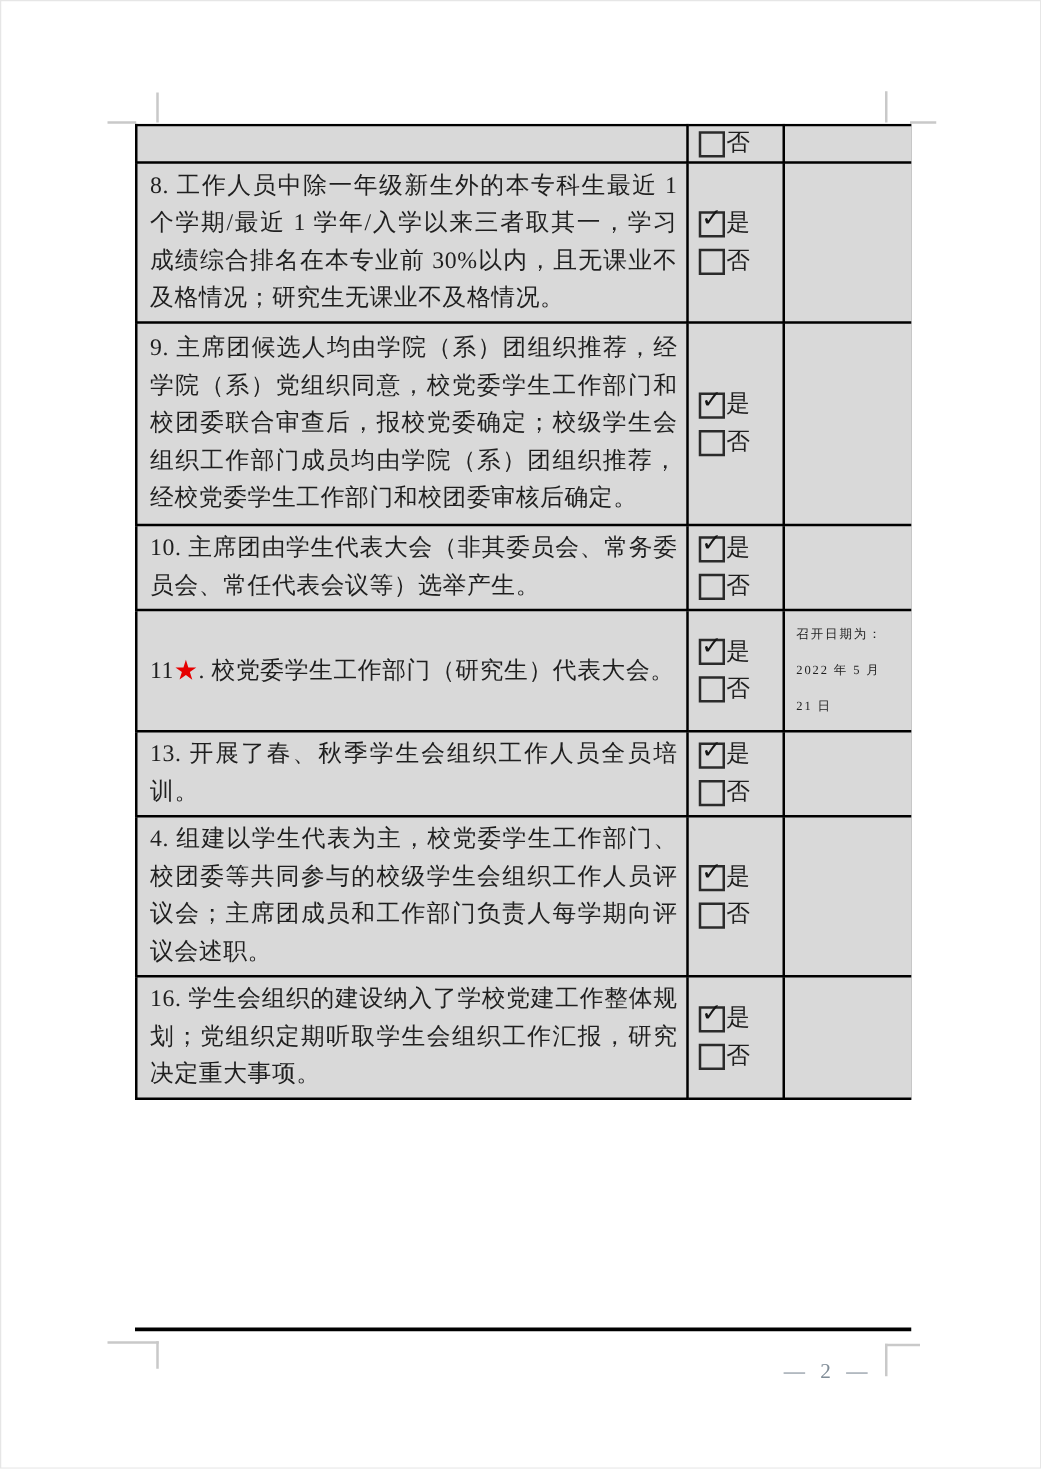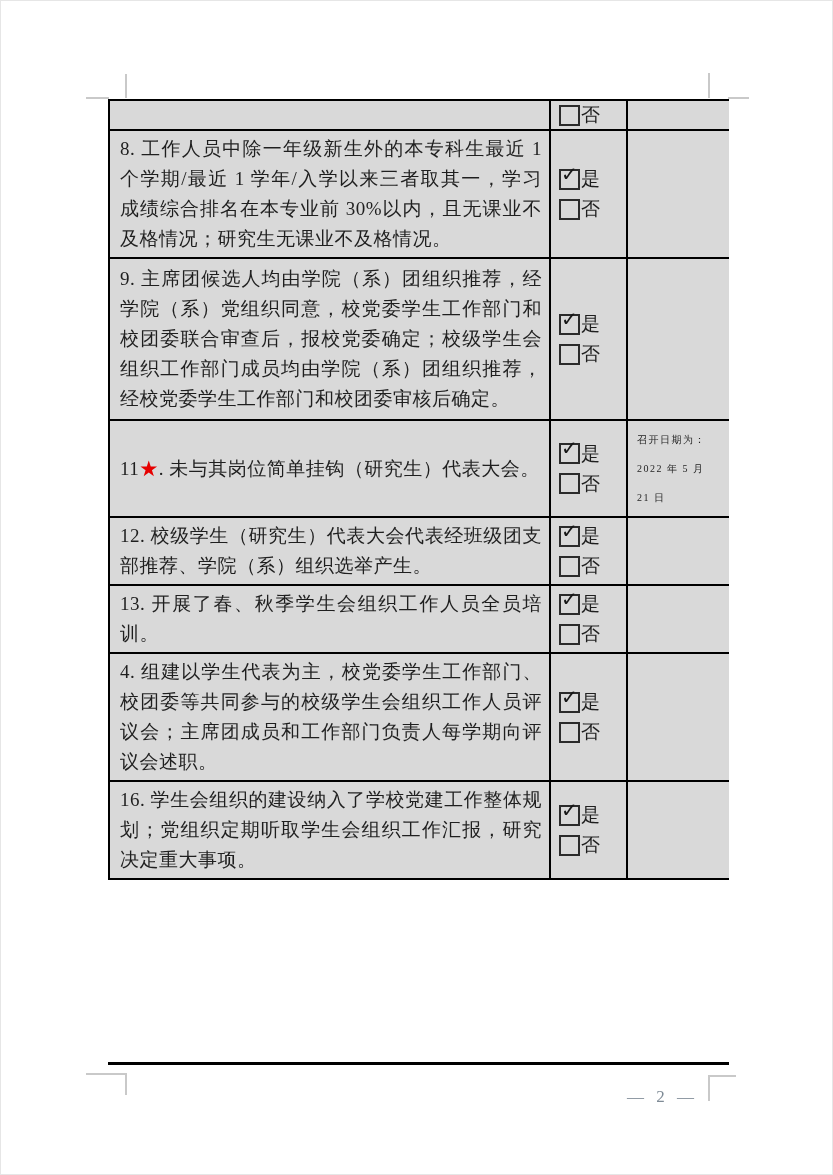--- a/index.html
+++ b/index.html
@@ -150,60 +150,60 @@
                   <span>是</span>
         </div>
         <div class="choice">
           <span class="box"></span>
                   <span>否</span>
         </div>
       </div>
     </td>
     <td class="c-remark"></td>
   </tr>
+          <tr class="r3">
+    <td class="c-item"><span>10</span><span>. </span><span>主席团由学生代表大会（非其委员会、常务委员会、常任代表会议等）选举产生。</span></td>
+    <td class="c-choice">
+      <div class="choice-stack">
+        <div class="choice">
+          <span class="box">
+                    <span class="check">✓</span>
+                  </span>
+                  <span>是</span>
+        </div>
+        <div class="choice">
+          <span class="box"></span>
+                  <span>否</span>
+        </div>
+      </div>
+    </td>
+    <td class="c-remark"></td>
+  </tr>
           <tr class="r4">
-    <td class="c-item"><span>11</span><span class="star">★</span><span>. </span><span>未与其岗位简单挂钩（研究生）代表大会。</span></td>
+    <td class="c-item"><span>11</span><span class="star">★</span><span>. </span><span>校党委学生工作部门（研究生）代表大会。</span></td>
     <td class="c-choice">
       <div class="choice-stack">
         <div class="choice">
           <span class="box">
                     <span class="check">✓</span>
                   </span>
                   <span>是</span>
         </div>
         <div class="choice">
           <span class="box"></span>
                   <span>否</span>
         </div>
       </div>
     </td>
     <td class="c-remark">
               <div>召开日期为：</div>
               <div>2022 年 5 月</div>
               <div>21 日</div>
             </td>
   </tr>
-          <tr class="r5">
-    <td class="c-item"><span>12</span><span>. </span><span>校级学生（研究生）代表大会代表经班级团支部推荐、学院（系）组织选举产生。</span></td>
-    <td class="c-choice">
-      <div class="choice-stack">
-        <div class="choice">
-          <span class="box">
-                    <span class="check">✓</span>
-                  </span>
-                  <span>是</span>
-        </div>
-        <div class="choice">
-          <span class="box"></span>
-                  <span>否</span>
-        </div>
-      </div>
-    </td>
-    <td class="c-remark"></td>
-  </tr>
           <tr class="r6">
     <td class="c-item"><span>13</span><span>. </span><span>开展了春、秋季学生会组织工作人员全员培训。</span></td>
     <td class="c-choice">
       <div class="choice-stack">
         <div class="choice">
           <span class="box">
                     <span class="check">✓</span>
                   </span>
                   <span>是</span>
         </div>

